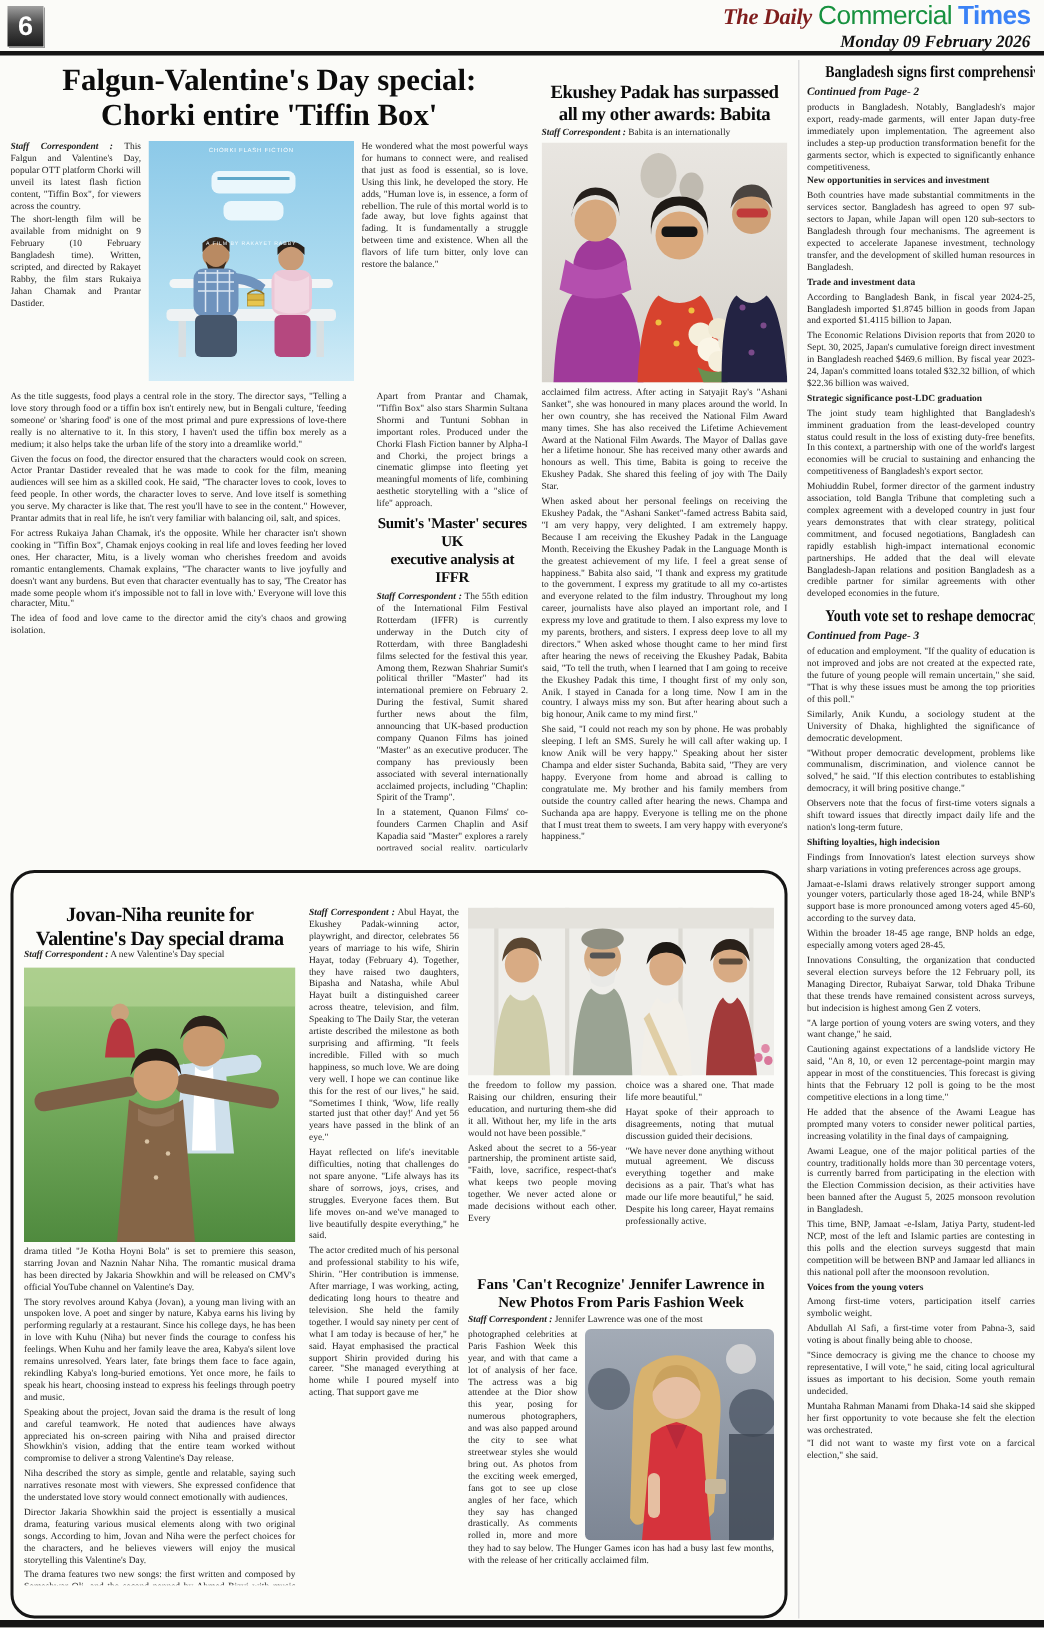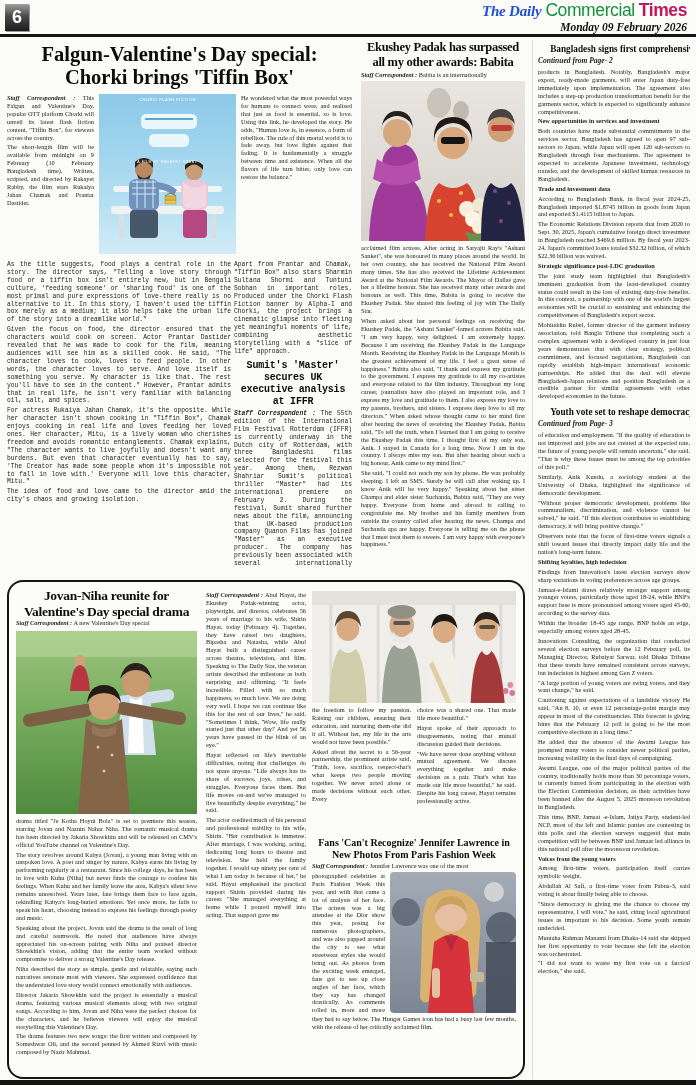--- a/index.html
+++ b/index.html
@@ -6,21 +6,21 @@
   html,body{background:#777;}
   .page{width:696px;height:1085px;margin:0 auto;background:#fbfbf8;position:relative;overflow:hidden;
         font-family:"Liberation Serif",serif;color:#1d1d1d;}
   
   .hdr{position:relative;height:33px;}
   .pagenum{position:absolute;left:5px;top:4px;width:24px;height:27px;
            background:linear-gradient(180deg,#a0a0a0 0%,#4a4a4a 45%,#1c1c1c 100%);
            color:#fff;font-family:"Liberation Sans",sans-serif;font-weight:bold;font-size:18px;
            display:flex;align-items:center;justify-content:center;box-shadow:1px 1px 0 #999;}
   .masthead{position:absolute;right:9px;top:1px;text-align:right;line-height:1.05;}
-  .mh-daily{font-style:italic;font-weight:bold;font-size:15px;color:#1d4ed8;letter-spacing:-0.2px;}
+  .mh-daily{font-style:italic;font-weight:bold;font-size:15px;color:#7f1d1d;letter-spacing:-0.2px;}
   .mh-comm{font-family:"Liberation Sans",sans-serif;font-weight:normal;font-size:17.5px;letter-spacing:-0.4px;}
   .mh-times{font-family:"Liberation Sans",sans-serif;font-weight:bold;font-size:17.5px;letter-spacing:-0.4px;}
   .mh-date{font-size:11.5px;font-weight:bold;font-style:italic;color:#111;margin-top:1px;}
   .top-rule{height:3px;background:#151515;margin-top:1px;}
   
   .main-row{display:flex;gap:7px;padding:3px 6px 0 7px;height:1042px;}
   .left-region{width:518px;display:flex;flex-direction:column;}
   .right-col{width:158px;overflow:hidden;border-left:1px solid #ddd;padding-left:5px;}
   
   .bd{font-size:6.3px;line-height:7.9px;text-align:justify;color:#222;}
@@ -35,37 +35,37 @@
   .falgun-hl{font-size:20.5px;line-height:23px;margin:3px 0 5px 0;}
   .f-row1{display:flex;gap:5px;height:163px;overflow:hidden;}
   .f-colA{width:87px;overflow:hidden;}
   .posterwrap{width:137px;height:160px;position:relative;flex-shrink:0;}
   .posterwrap svg{width:100%;height:100%;display:block;}
   .poster-brand{position:absolute;top:3px;left:0;right:0;text-align:center;font-family:"Liberation Sans",sans-serif;
                 font-size:4px;color:#fff;letter-spacing:.5px;}
   .poster-credit{position:absolute;top:66px;left:0;right:0;text-align:center;font-family:"Liberation Sans",sans-serif;
                  font-size:3.5px;color:#f2fbff;letter-spacing:.6px;}
   .f-colC{flex:1;overflow:hidden;}
-  .f-row2{display:flex;gap:3px;margin-top:4px;height:306px;overflow:hidden;font-family:Liberation Mono, monospace;}
+  .f-row2{display:flex;gap:20px;margin-top:4px;height:306px;overflow:hidden;}
   .f-wide{width:224px;overflow:hidden;}
   .f-right{flex:1;overflow:hidden;}
   .sumit-hl{font-size:10px;line-height:12px;margin:4px 0 2px 0;letter-spacing:-0.2px;}
   
   .art-babita{flex:1;overflow:hidden;}
-  .babita-hl{font-size:12.5px;line-height:14.5px;margin:0 0 2px 0;letter-spacing:-0.3px;}
+  .babita-hl{font-size:12.5px;line-height:14.5px;margin:14px 0 2px 0;letter-spacing:-0.3px;}
   .photo{width:100%;display:block;}
   .photo svg{width:100%;height:100%;display:block;}
   .babita-photo{height:160px;margin:2px 0 3px 0;}
   
   .bl-hl,.youth-hl{font-size:11px;line-height:13px;transform:scaleX(.84);transform-origin:center;white-space:nowrap;margin-top:2px;}
   .cont{font-size:7.5px;font-weight:bold;font-style:italic;text-align:left;margin:1px 0 3px 0;}
   .youth-hl{margin-top:5px;}
   
   .bottom-box{margin-top:3px;flex:1;border:2.5px solid #161616;border-radius:16px;
-              padding:6px 7px;display:flex;gap:9px;overflow:hidden;background:#fcfcf9;}
+              padding:20px 7px;display:flex;gap:9px;overflow:hidden;background:#fcfcf9;}
   .art-jovan{width:181px;overflow:hidden;display:flex;flex-direction:column;}
   .jovan-hl{font-size:13.5px;line-height:15.5px;letter-spacing:-0.3px;}
   .jovan-photo{height:183px;margin:2px 0 3px 0;flex-shrink:0;}
   .jovan-body{flex:1;overflow:hidden;}
   .art-hayat{flex:1;overflow:hidden;display:flex;flex-direction:column;}
   .hayat-hl{font-size:17.5px;line-height:20px;letter-spacing:-0.3px;margin-bottom:3px;}
   .hayat-body{display:flex;gap:6px;flex:1;overflow:hidden;}
   .h-colA{width:100px;overflow:hidden;}
   .h-right{flex:1;display:flex;flex-direction:column;overflow:hidden;}
   .hayat-photo{height:112px;flex-shrink:0;margin-bottom:3px;}
@@ -83,36 +83,36 @@
 <body>
 
 <div class="page">
 
   <div class="hdr">
     <div class="pagenum">6</div>
     <div class="masthead">
       <div class="mh1">
         <span class="mh-daily">The Daily</span>
         <span class="mh-comm" style="color:#17913f">Commercial</span>
-        <span class="mh-times" style="color:#be185d">Times</span>
+        <span class="mh-times" style="color:#3b82f6">Times</span>
       </div>
       <div class="mh-date">Monday 09 February 2026</div>
     </div>
   </div>
   <div class="top-rule"></div>
 
   <div class="main-row">
 
     <div class="left-region">
       <div class="top-articles">
 
         <div class="art-falgun">
           <h1 class="falgun-hl">
             <span class="hl-line">Falgun-Valentine's Day special:</span>
-            <span class="hl-line">Chorki brings 'Tiffin Box'</span>
+            <span class="hl-line">Chorki entire 'Tiffin Box'</span>
           </h1>
           <div class="f-row1">
             <div class="f-colA bd">
               <p><span class="byl">Staff Correspondent :</span> <span>This Falgun and Valentine's Day, popular OTT platform Chorki will unveil its latest flash fiction content, "Tiffin Box", for viewers across the country.</span></p>
               <p>The short-length film will be available from midnight on 9 February (10 February Bangladesh time). Written, scripted, and directed by Rakayet Rabby, the film stars Rukaiya Jahan Chamak and Prantar Dastider.</p>
             </div>
             <div class="posterwrap">
               <svg viewBox="0 0 137 160" preserveAspectRatio="none">
                 <defs>
                   <linearGradient id="sky" x1="0" y1="0" x2="0" y2="1">

